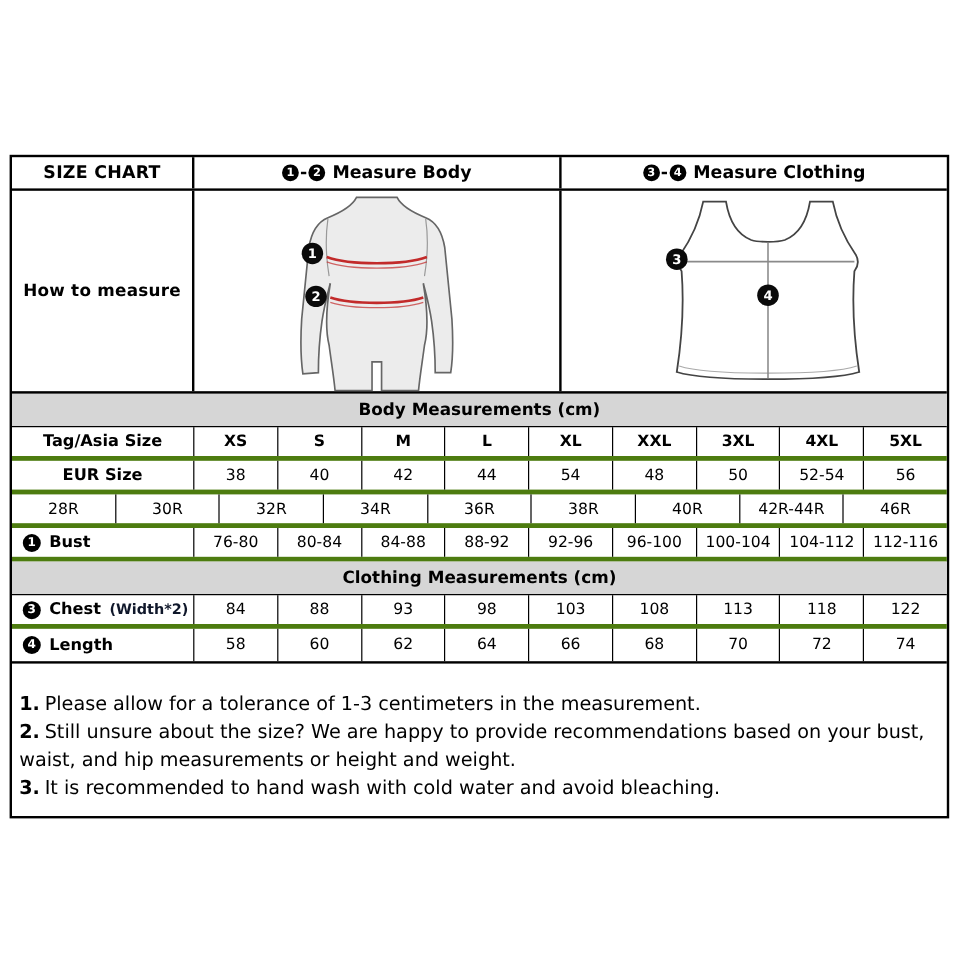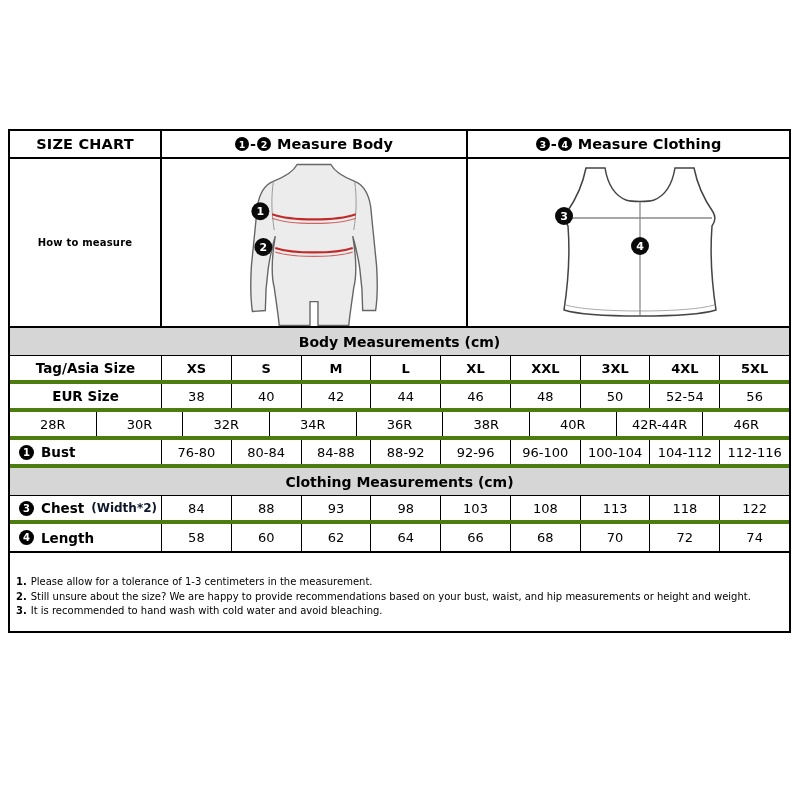--- a/index.html
+++ b/index.html
@@ -19,21 +19,21 @@
   .hdr { display:flex; height:28px; border-bottom:2px solid #000; align-items:stretch; }
   .hdr .c { display:flex; align-items:center; justify-content:center; font-weight:bold; font-size:14.5px; }
   .c1 { width:152px; border-right:2px solid #000; letter-spacing:0.2px; }
   .c2 { width:306px; border-right:2px solid #000; }
   .c3 { flex:1; }
   .htxt { margin-left:6px; }
 
   
   .illus { display:flex; height:167px; align-items:stretch; }
   .illus .c { display:flex; align-items:center; justify-content:center; }
-  .how { font-weight:bold; font-size:10px; }
+  .how { font-weight:bold; font-size:14px; }
 
   
   .band {
     height:30px; background:#d6d6d6;
     border-top:2px solid #000; border-bottom:1px solid #000;
     display:flex; align-items:center; justify-content:center;
     font-weight:bold; font-size:14px;
   }
   .band2 { border-top:none; height:28px; }
 
@@ -51,21 +51,21 @@
     display:inline-flex; width:15px; height:15px; border-radius:50%;
     background:#000; color:#fff; align-items:center; justify-content:center;
     font-size:10px; font-weight:bold; flex:0 0 auto;
   }
   .badge.mr { margin-right:7px; }
   .hdr .badge { width:14px; height:14px; font-size:9.5px; }
   .dash { margin:0 1px; font-weight:bold; }
   .orange { color:#0f172a; font-size:12px; font-weight:bold; margin-left:7px; }
 
   
-  .notes { padding:22px 5px 12px 6px; font-size:10px; line-height:1.45; }
+  .notes { padding:22px 5px 12px 6px; font-size:16px; line-height:1.45; }
   .nnum { font-weight:bold; margin-right:4px; }
 </style>
 </head>
 <body>
 
 <div class="sheet">
   <div class="frame">
 
     <div class="hdr">
       <div class="c c1">SIZE CHART</div>
@@ -136,21 +136,21 @@
       <div class="cell val bold">4XL</div>
       <div class="cell val bold">5XL</div>
     </div>
 
     <div class="trow">
       <div class="cell lbl">EUR Size</div>
       <div class="cell val">38</div>
       <div class="cell val">40</div>
       <div class="cell val">42</div>
       <div class="cell val">44</div>
-      <div class="cell val">46</div>
+      <div class="cell val">54</div>
       <div class="cell val">48</div>
       <div class="cell val">50</div>
       <div class="cell val">52-54</div>
       <div class="cell val">56</div>
     </div>
 
     <div class="trow">
       <div class="cell val">28R</div>
       <div class="cell val">30R</div>
       <div class="cell val">32R</div>

